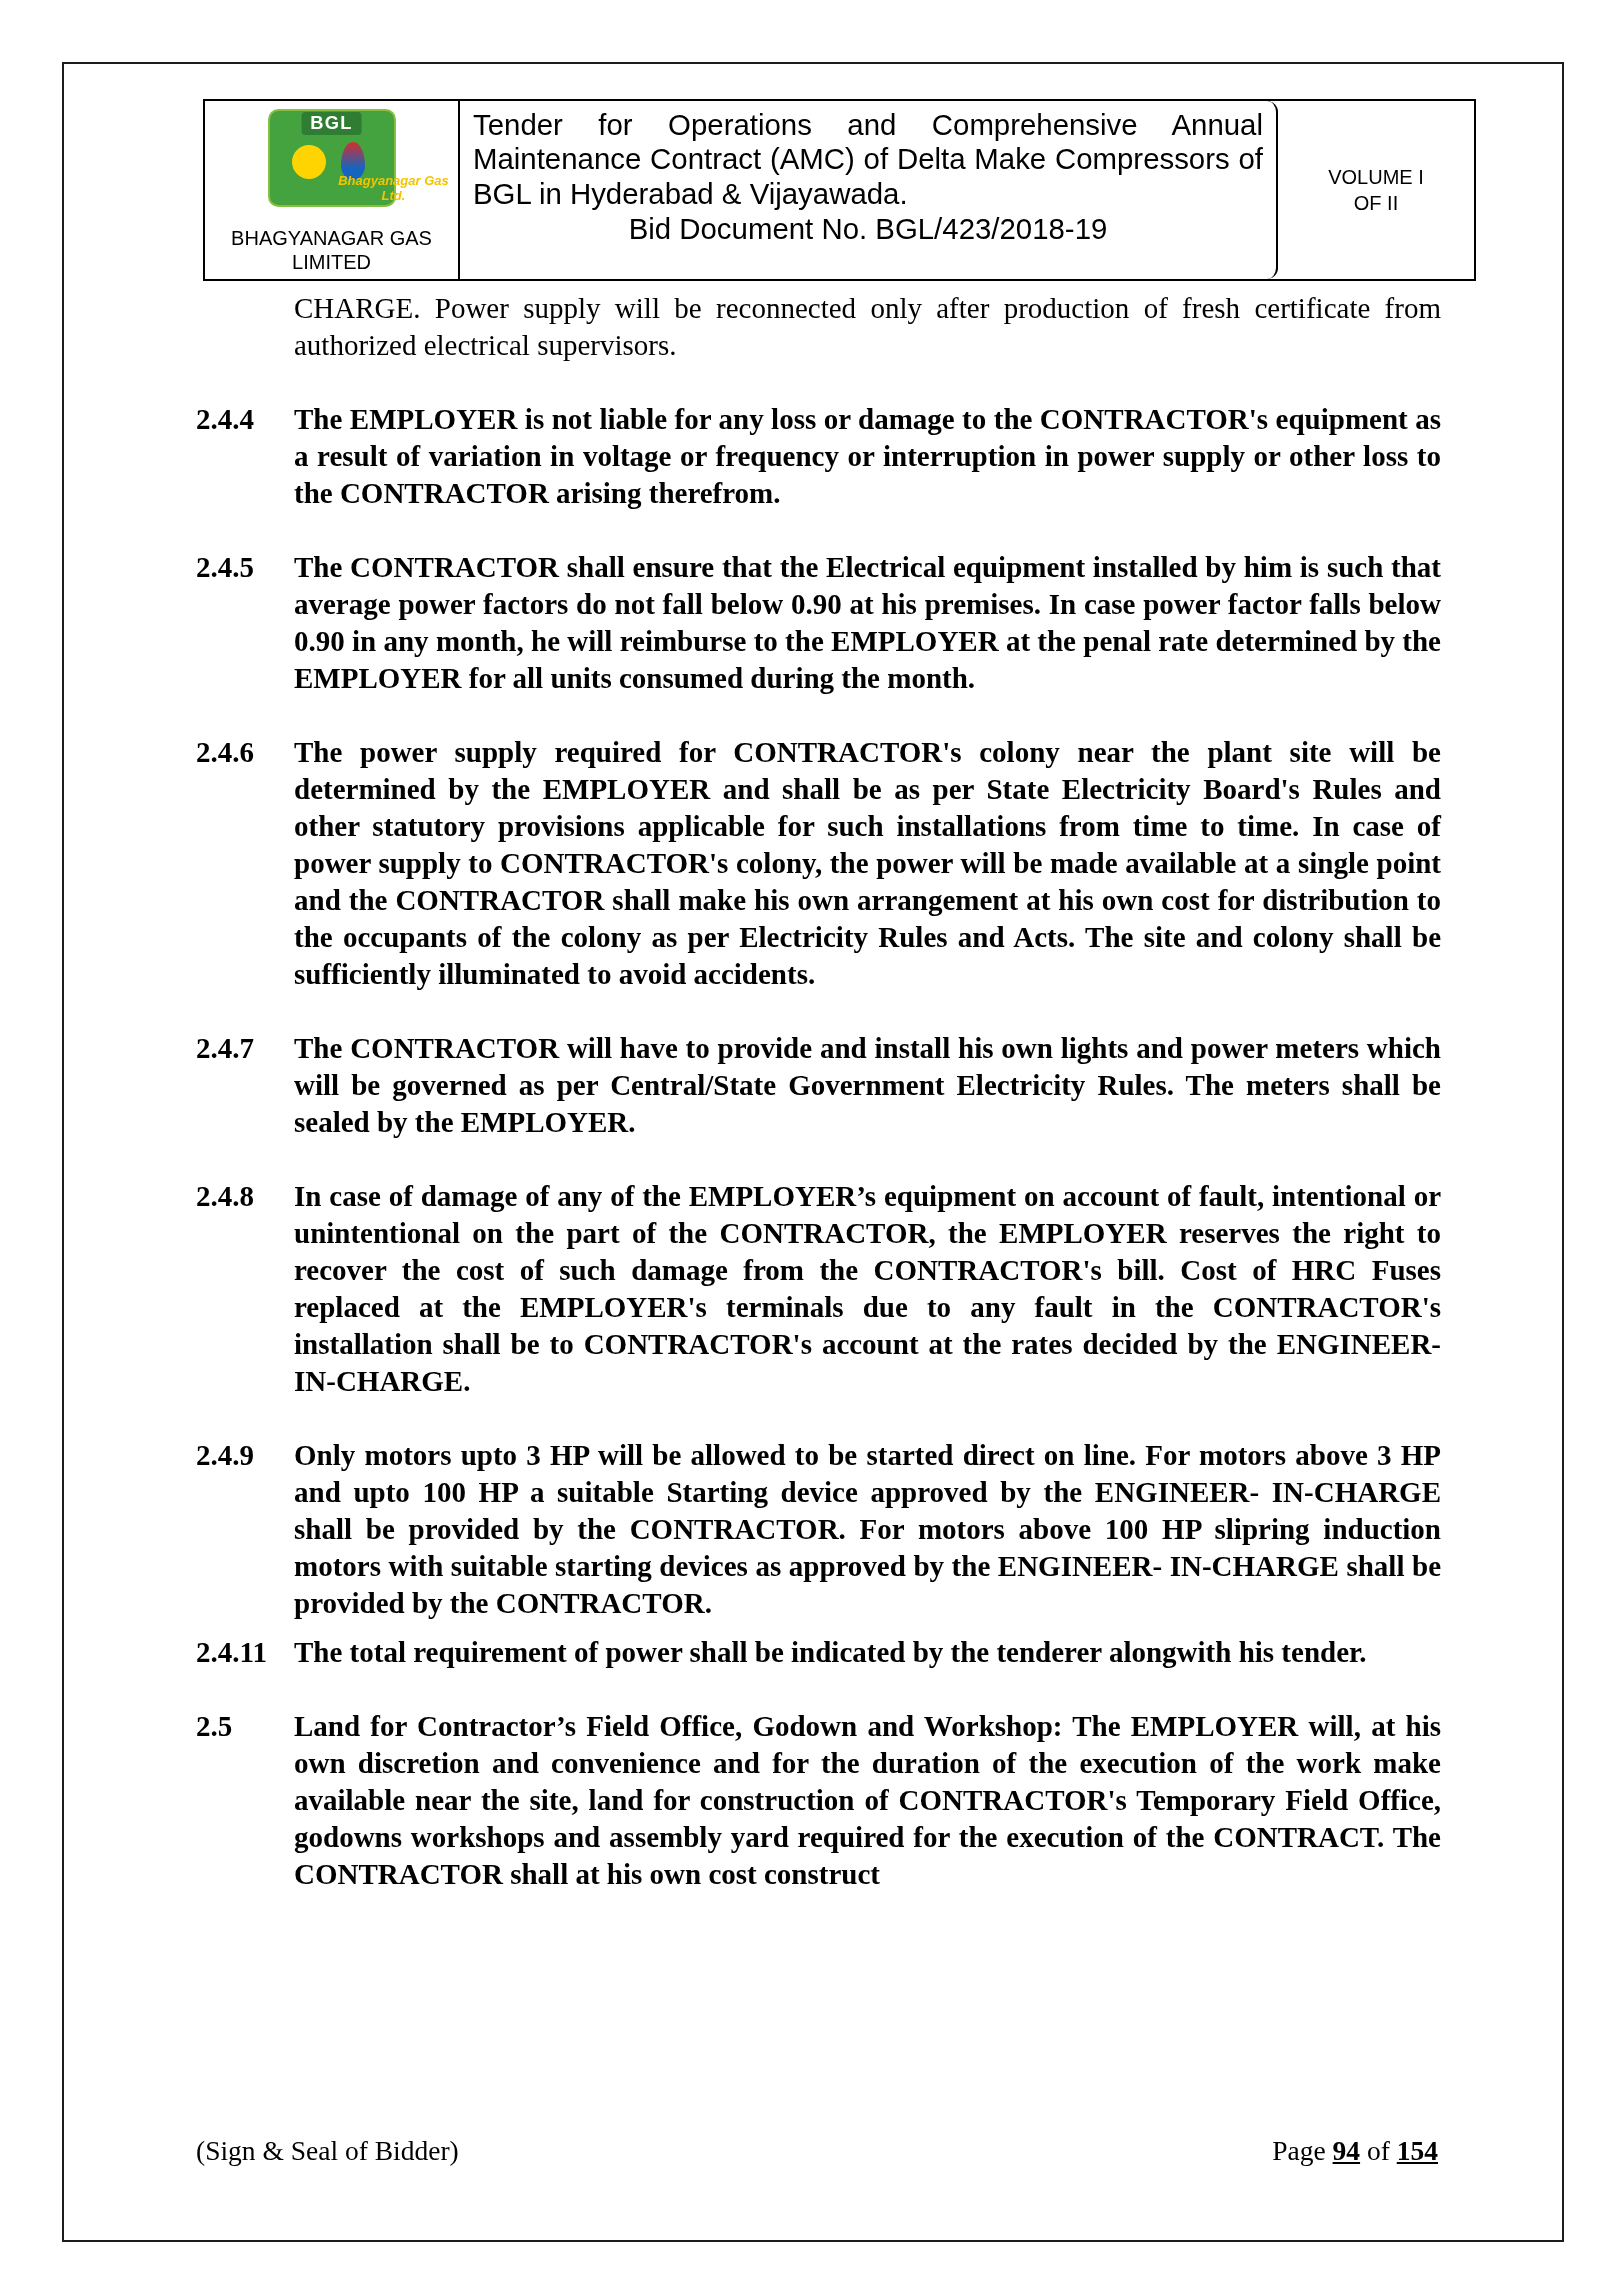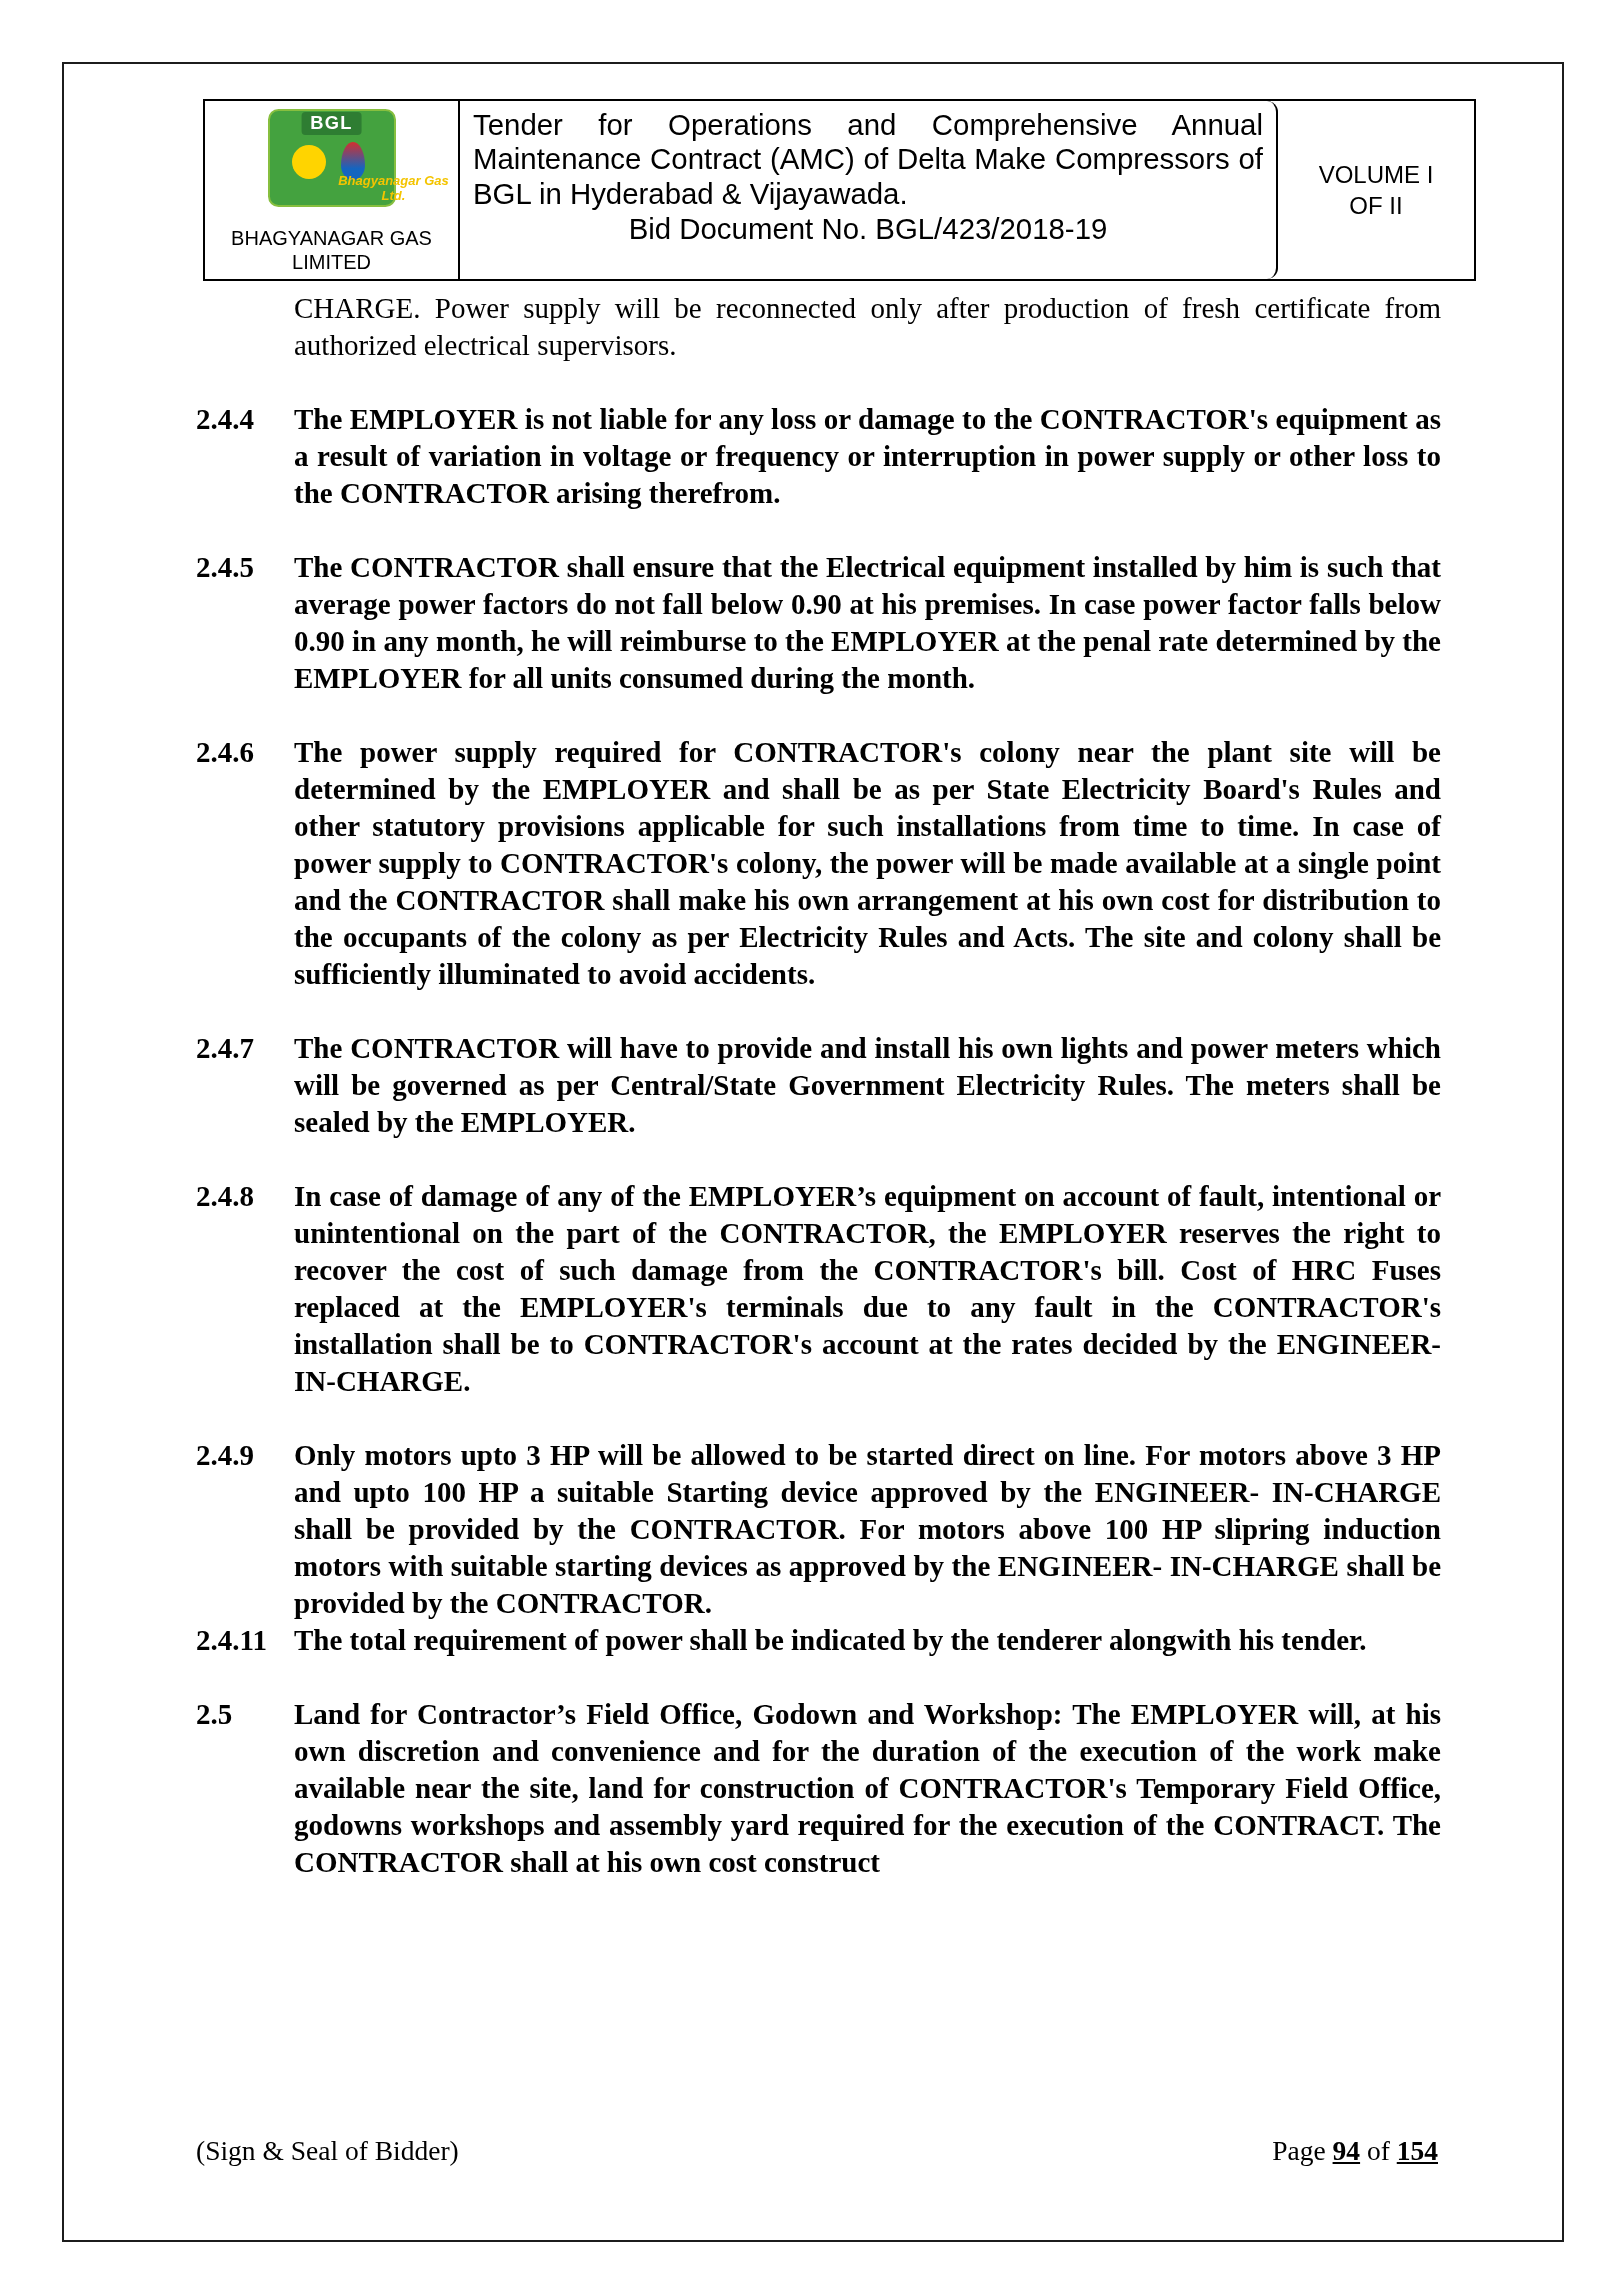--- a/index.html
+++ b/index.html
@@ -14,21 +14,21 @@
             display:flex; border:2px solid #000; background:#fff; }
   .hcell { border-right:2px solid #000; }
   .logo-cell { width:255px; padding:6.5px 5.2px 5.2px; text-align:center; }
   .title-cell { flex:1; padding:6.5px 13px 7.9px;
                 font-family:"Liberation Sans", sans-serif;
                 font-size:29.4px; line-height:1.18;border-radius:11px; }
   .title-cell .t-main { text-align:justify; }
   .title-cell .t-sub { text-align:center; }
   .vol-cell { width:196px; border-right:none; display:flex; flex-direction:column;
               justify-content:center; align-items:center;
-              font-family:"Liberation Sans", sans-serif; font-size:24px; line-height:1.3; }
+              font-family:"Liberation Sans", sans-serif; font-size:20px; line-height:1.3; }
 
   
   .logo-box { width:128px; height:98px; margin:1.3px auto 3.9px; background:#44a23f;
               border:2.6px solid #87bf3f; border-radius:10.5px; position:relative; }
   .logo-acronym { position:absolute; top:1px; left:50%; transform:translateX(-50%);
                   background:#2e7d32; padding:0.7px 9.2px; border-radius:3.9px;
                   color:#fff; font-family:"Liberation Sans", sans-serif;
                   font-weight:bold; font-size:18.3px; letter-spacing:1.3px; }
   .logo-sun  { position:absolute; left:22px; top:34px; width:34px; height:34px;
                border-radius:50%; background:#ffd400; }
@@ -40,21 +40,21 @@
                   font-size:13px; font-weight:bold;font-style:italic; }
   .company { margin-top:19px; font-family:"Liberation Sans", sans-serif;
              font-size:20px; line-height:1.2; }
 
   
   .content { position:absolute; left:132px; top:226px; width:1245px; }
   .para { font-size:29px; line-height:37px; text-align:justify; }
   .intro { margin-left:98px; }
   .section { position:relative; padding-left:98px; margin-top:37px;font-weight:bold; }
   .section .num { position:absolute; left:0; top:0; }
-  .section.tight { margin-top:0; }
+  .section.tight { margin-top:12px; }
 
   
   .footer { position:absolute; left:132px; right:124px; bottom:73px;
             display:flex; justify-content:space-between; align-items:baseline;
             font-size:27.5px; }
   .b { font-weight:bold;text-decoration:underline; }
 </style>
 </head>
 <body>
 

